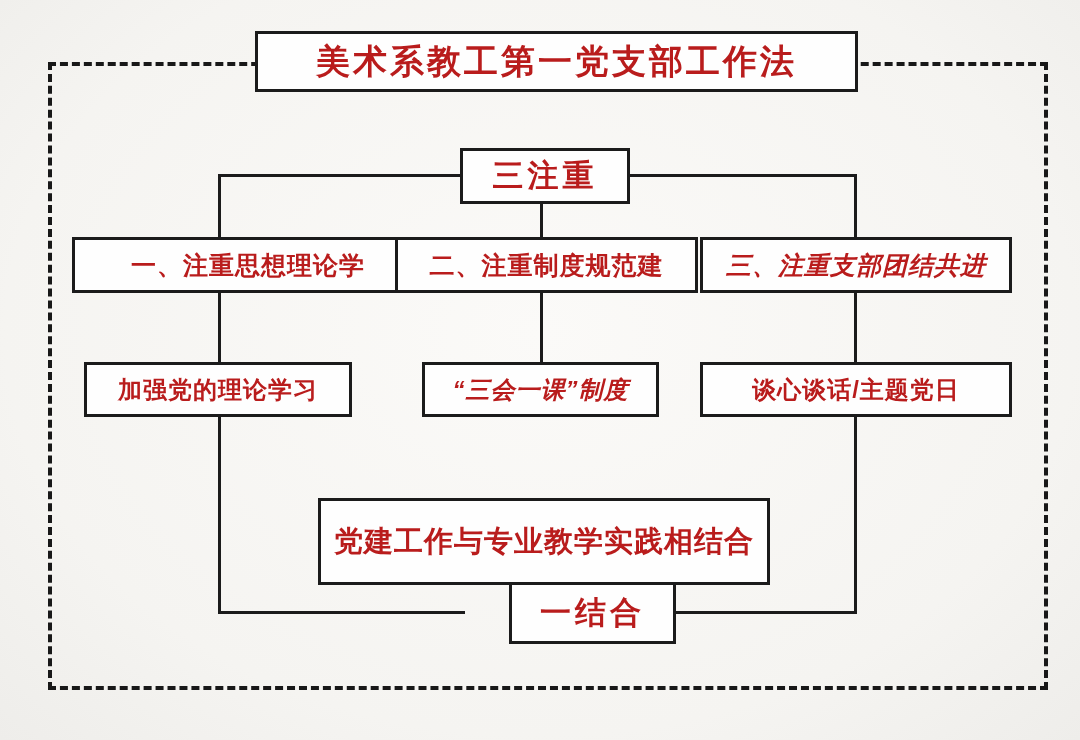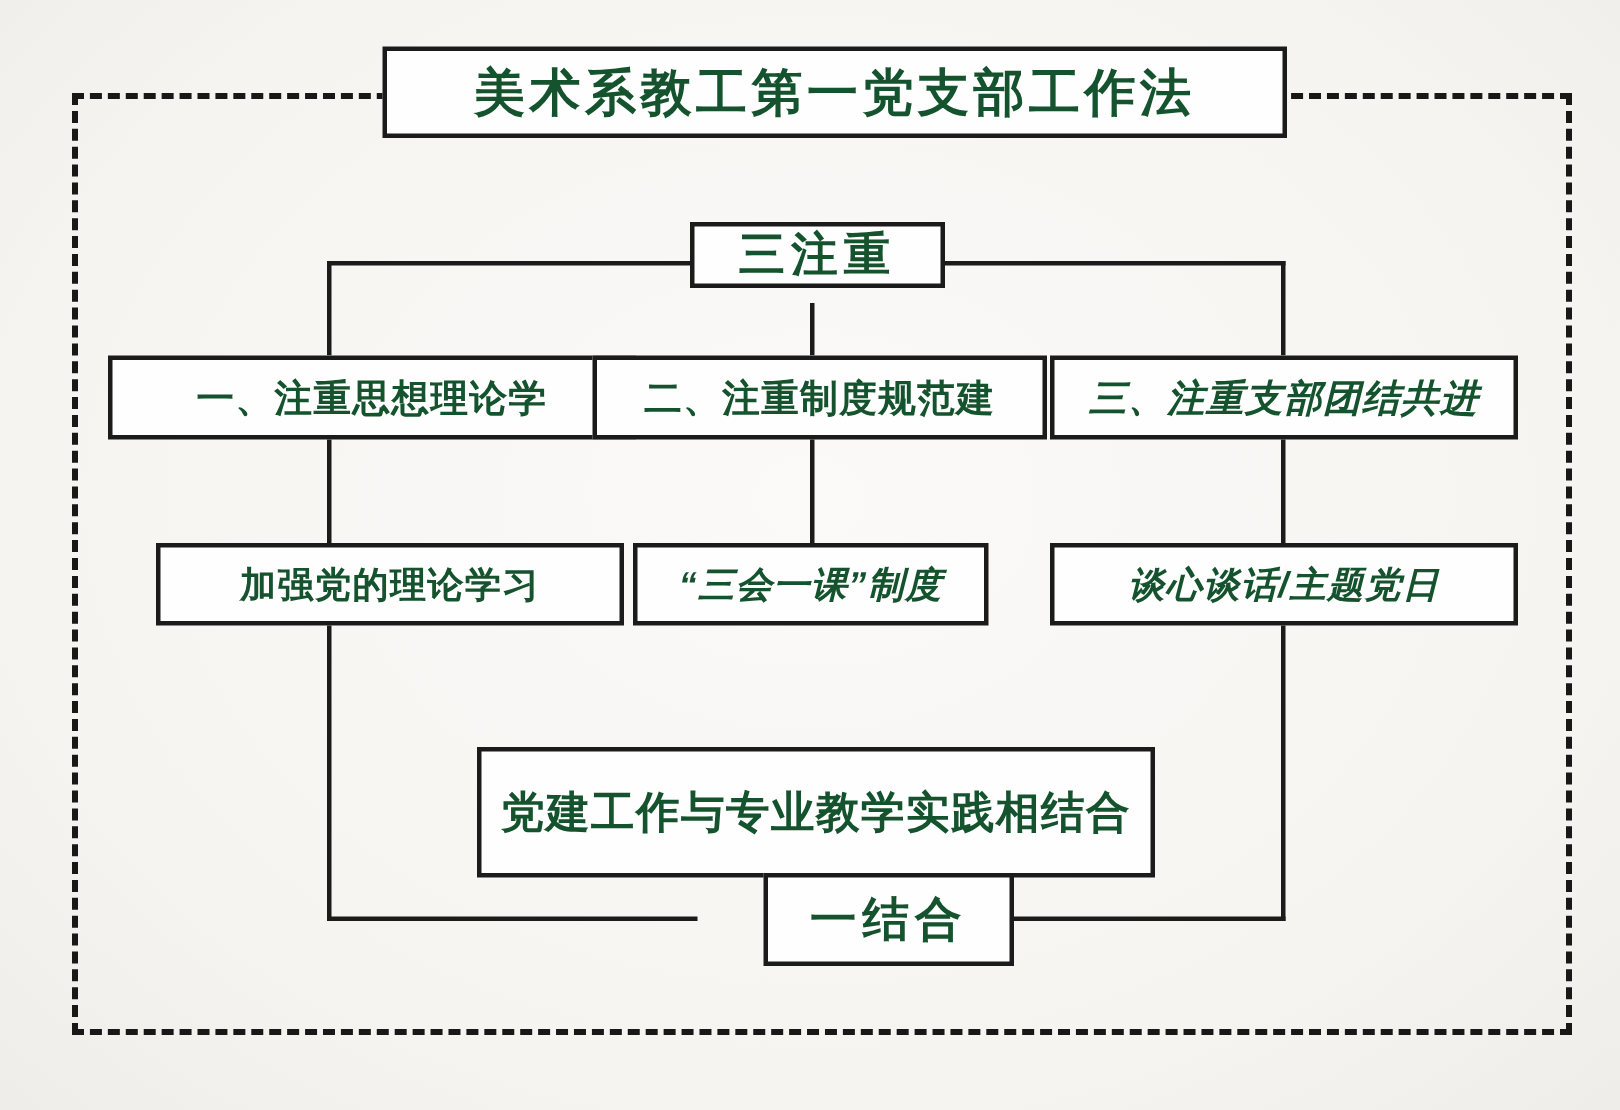--- a/index.html
+++ b/index.html
@@ -26,40 +26,40 @@
   }
   .node {
     position: absolute;
     background: #fefefe;
     border: 3px solid #1b1b1b;
     display: flex;
     align-items: center;
     justify-content: center;
     text-align: center;
     box-sizing: border-box;
-    color: #14532d;
+    color: #b91c1c;
     white-space: nowrap;
   }
   .title-box {
     left: 255px;
     top: 31px;
     width: 603px;
     height: 61px;
     font-size: 34px;
     font-weight: bold;
     letter-spacing: 3px;
     z-index: 3;
   }
   .hub-box {
     font-size: 31px;
     font-weight: bold;
     letter-spacing: 4px;
     z-index: 2;
   }
-  .top-hub { left: 460px; top: 148px; width: 170px; height: 44px; }
+  .top-hub { left: 460px; top: 148px; width: 170px; height: 56px; }
   .bottom-hub { left: 465px; top: 582px; width: 167px; height: 62px; margin-left: 44px; }
   .header-box {
     top: 237px;
     height: 56px;
     font-size: 25px;
     font-weight: bold;
     letter-spacing: 1px;
     z-index: 2;
   }
   .detail-box {
@@ -114,21 +114,21 @@
   <div class="line h-line" style="left:630px; top:611px; width:227px;"></div>
 
   <div class="node title-box">美术系教工第一党支部工作法</div>
 
   <div class="node hub-box top-hub">三注重</div>
 
   <div class="node header-box" style="left:72px;  width:352px;">一、注重思想理论学</div>
   <div class="node header-box" style="left:395px; width:303px;">二、注重制度规范建</div>
   <div class="node header-box" style="left:700px; width:312px;font-style:italic;">三、注重支部团结共进</div>
 
-  <div class="node detail-box" style="left:104px;  width:312px;">加强党的理论学习</div>
+  <div class="node detail-box" style="left:84px;  width:268px;">加强党的理论学习</div>
   <div class="node detail-box" style="left:422px; width:237px;font-style:italic;">“三会一课”制度</div>
-  <div class="node detail-box" style="left:700px; width:312px;font-style:italic;">谈心谈话/主题党日</div>
+  <div class="node detail-box" style="left:700px; width:312px;">谈心谈话/主题党日</div>
 
   <div class="node combine-box">党建工作与专业教学实践相结合</div>
 
   <div class="node hub-box bottom-hub">一结合</div>
 
 </div>
 
 </body></html>

